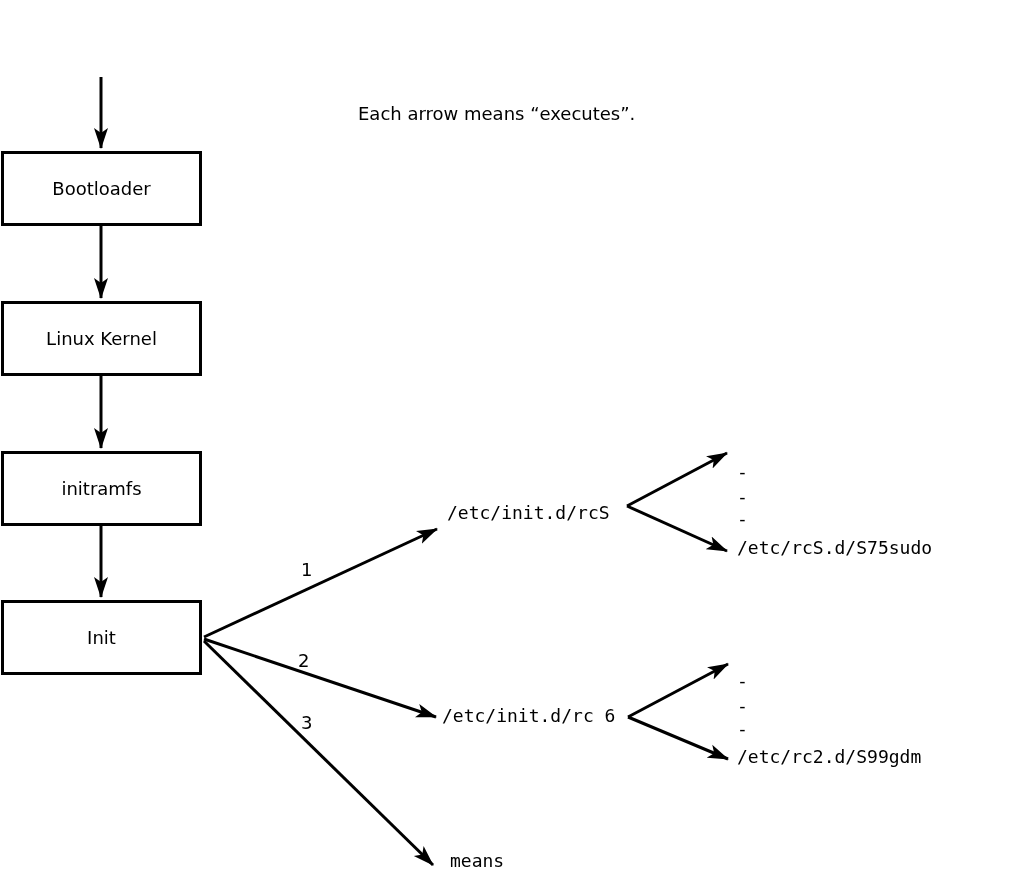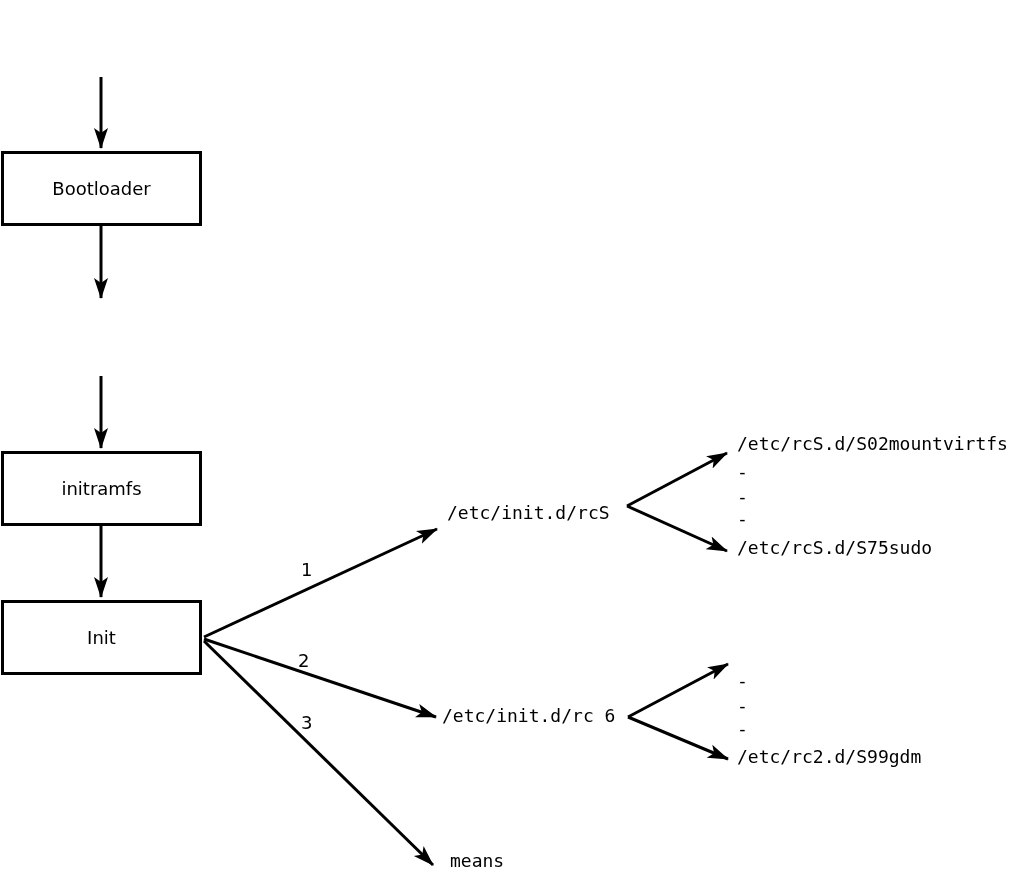--- a/index.html
+++ b/index.html
@@ -87,37 +87,40 @@
       <line x1="627" y1="506" x2="727" y2="551" marker-end="url(#ah)"></line>
 
       <line x1="628" y1="717" x2="728" y2="664" marker-end="url(#ah)"></line>
       <line x1="628" y1="717" x2="728" y2="759" marker-end="url(#ah)"></line>
     </g>
   </svg>
 
   <div class="box box-bootloader">
     <span>Bootloader</span>
   </div>
+  <div class="box box-kernel">
+    <span>Linux Kernel</span>
+  </div>
   <div class="box box-initramfs">
     <span>initramfs</span>
   </div>
   <div class="box box-init">
     <span>Init</span>
   </div>
 
+  <div class="t sans note">Each arrow means “executes”.</div>
 
   <div class="t sans lbl-1">1</div>
   <div class="t sans lbl-2">2</div>
   <div class="t sans lbl-3">3</div>
 
   <div class="t mono script-rcs">/etc/init.d/rcS</div>
   <div class="t mono script-rc2">/etc/init.d/rc 6</div>
   <div class="t mono script-getty">means</div>
 
-  <div class="t mono rcs-c0">/etc/rcS.d/S02mountvirtfs</div>
   <div class="t mono rcs-c1">-</div>
   <div class="t mono rcs-c2">-</div>
   <div class="t mono rcs-c3">-</div>
   <div class="t mono rcs-c4">/etc/rcS.d/S75sudo</div>
 
   <div class="t mono rc2-c1">-</div>
   <div class="t mono rc2-c2">-</div>
   <div class="t mono rc2-c3">-</div>
   <div class="t mono rc2-c4">/etc/rc2.d/S99gdm</div>
 

